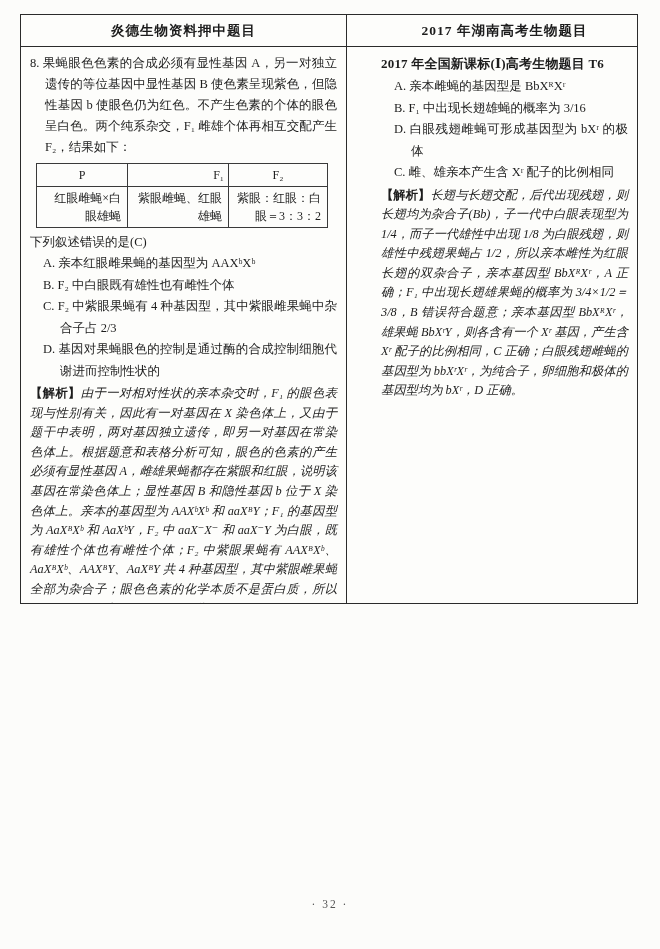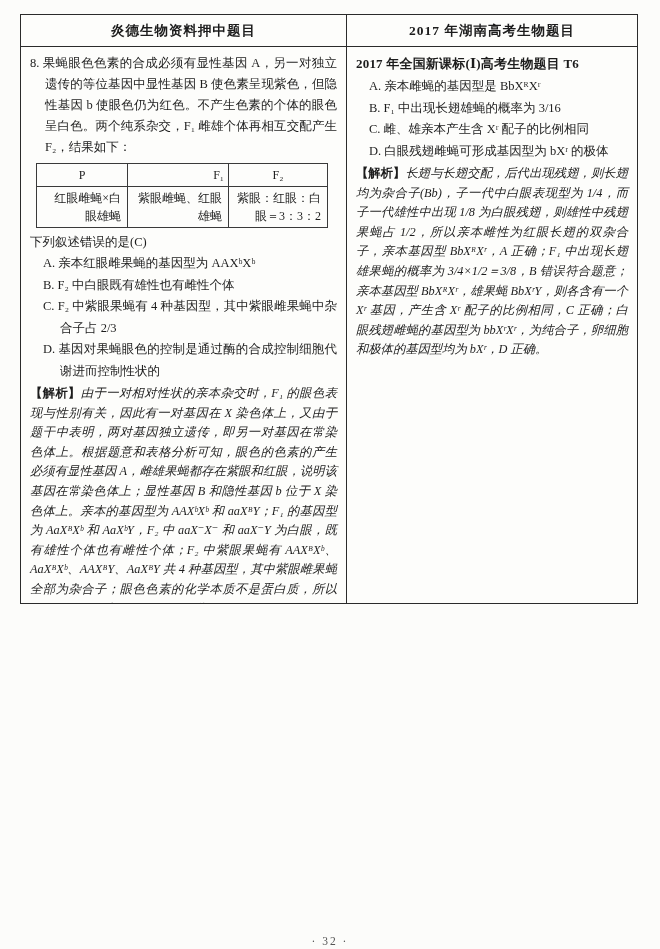--- a/index.html
+++ b/index.html
@@ -10,21 +10,21 @@
     color:#1c1c1c;
     -webkit-font-smoothing:antialiased;
   }
   .sheet{position:absolute;inset:0;background:#fcfcfa;}
   .doc-table{
     position:absolute;left:20px;top:14px;width:618px;
     border:1.5px solid #2b2b2b;
     background:#fdfdfb;
     box-sizing:border-box;
   }
-  .row{display:grid;grid-template-columns:326px 1fr;}
+  .row{display:grid;grid-template-columns:326px 1fr;gap:25px;}
   .hrow{border-bottom:1.5px solid #2b2b2b;}
   .hcell{
     padding:7px 4px 6px 4px;text-align:center;
     font-weight:bold;font-size:13.5px;letter-spacing:1px;
   }
   .cell{padding:6px 9px 8px 9px;font-size:12.5px;line-height:21px;box-sizing:border-box;}
   .cell-left{border-right:1.2px solid #2b2b2b;height:556px;overflow:hidden;}
   .cell-right{height:556px;overflow:hidden;}
   .src{font-weight:bold;font-size:13px;margin:0 0 2px 0;letter-spacing:.2px;}
   .question{
@@ -53,21 +53,20 @@
   .analysis{
     margin-top:2px;text-align:justify;
     font-size:12.3px;line-height:19.6px;
   }
   .analysis .label{font-weight:bold;font-style:normal;}
   .analysis .body{font-style:italic;}
   .page-number{
     position:absolute;left:0;right:0;top:898px;
     text-align:center;font-size:11.5px;color:#555;
     letter-spacing:2px;
-    margin-top:37px;
   }
 </style>
 </head>
 <body>
 
 <div class="sheet">
 
   <div class="doc-table">
 
     <div class="row hrow">
@@ -112,22 +111,22 @@
 
         <div class="analysis"><span class="label">【解析】</span><span class="body">由于一对相对性状的亲本杂交时，F₁ 的眼色表现与性别有关，因此有一对基因在 X 染色体上，又由于题干中表明，两对基因独立遗传，即另一对基因在常染色体上。根据题意和表格分析可知，眼色的色素的产生必须有显性基因 A，雌雄果蝇都存在紫眼和红眼，说明该基因在常染色体上；显性基因 B 和隐性基因 b 位于 X 染色体上。亲本的基因型为 AAXᵇXᵇ 和 aaXᴮY；F₁ 的基因型为 AaXᴮXᵇ 和 AaXᵇY，F₂ 中 aaX⁻X⁻ 和 aaX⁻Y 为白眼，既有雄性个体也有雌性个体；F₂ 中紫眼果蝇有 AAXᴮXᵇ、AaXᴮXᵇ、AAXᴮY、AaXᴮY 共 4 种基因型，其中紫眼雌果蝇全部为杂合子；眼色色素的化学本质不是蛋白质，所以上述基因对果蝇眼色的控制是通过控制酶的合成控制代谢过程进而控制性状的。</span></div>
       </div>
 
       <div class="cell cell-right">
         <p class="src">2017 年全国新课标(Ⅰ)高考生物题目 T6</p>
 
 
         <div class="option">A. 亲本雌蝇的基因型是 BbXᴿXʳ</div>
         <div class="option">B. F₁ 中出现长翅雄蝇的概率为 3/16</div>
+        <div class="option">D. 白眼残翅雌蝇可形成基因型为 bXʳ 的极体</div>
         <div class="option">C. 雌、雄亲本产生含 Xʳ 配子的比例相同</div>
-        <div class="option">D. 白眼残翅雌蝇可形成基因型为 bXʳ 的极体</div>
 
         <div class="analysis"><span class="label">【解析】</span><span class="body">长翅与长翅交配，后代出现残翅，则长翅均为杂合子(Bb)，子一代中白眼表现型为 1/4，而子一代雄性中出现 1/8 为白眼残翅，则雄性中残翅果蝇占 1/2，所以亲本雌性为红眼长翅的双杂合子，亲本基因型 BbXᴿXʳ，A 正确；F₁ 中出现长翅雄果蝇的概率为 3/4×1/2＝3/8，B 错误符合题意；亲本基因型 BbXᴿXʳ，雄果蝇 BbXʳY，则各含有一个 Xʳ 基因，产生含 Xʳ 配子的比例相同，C 正确；白眼残翅雌蝇的基因型为 bbXʳXʳ，为纯合子，卵细胞和极体的基因型均为 bXʳ，D 正确。</span></div>
       </div>
 
     </div>
   </div>
 
   <div class="page-number">· 32 ·</div>
 </div>
 

